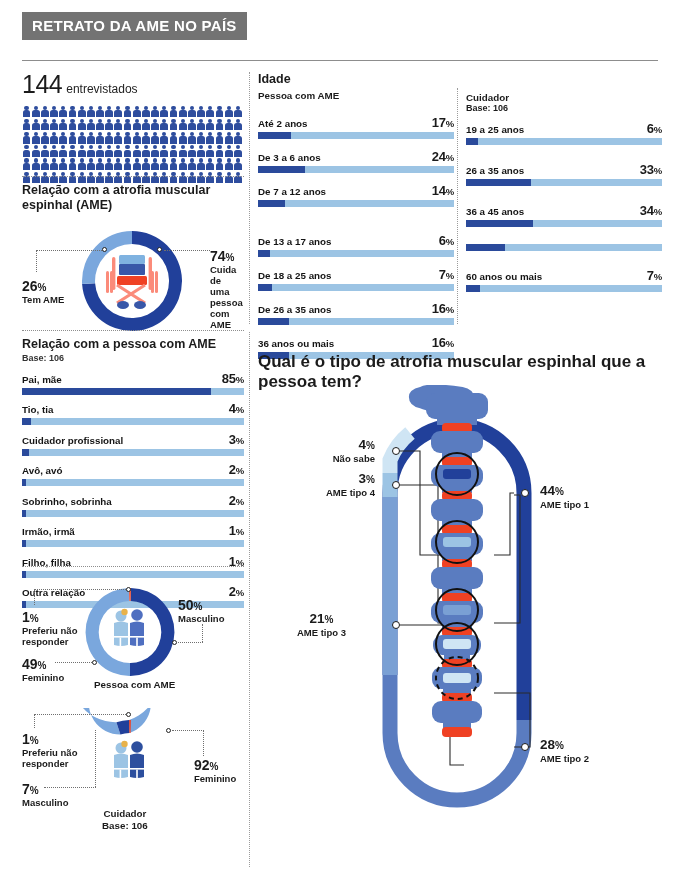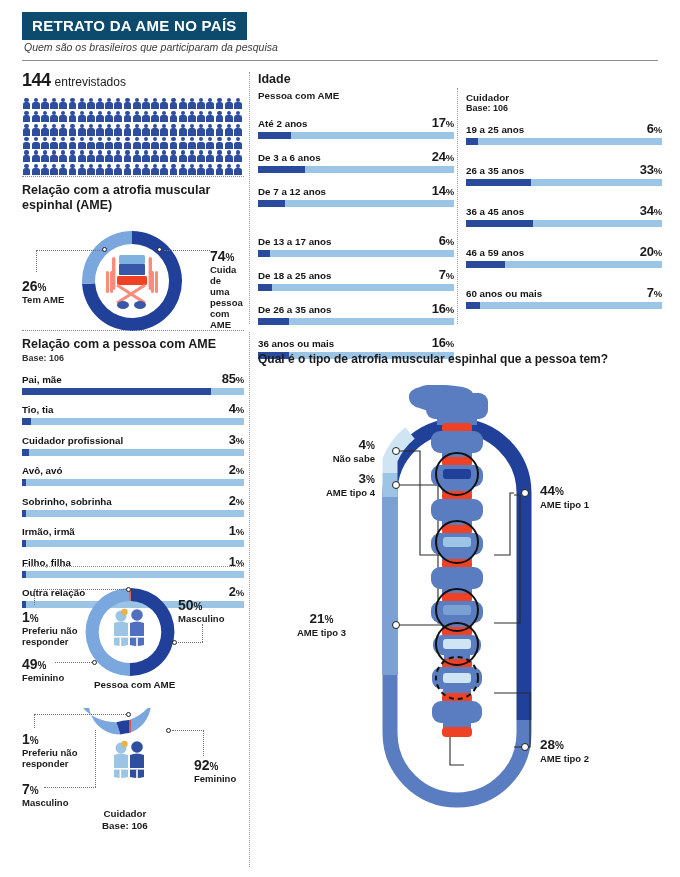--- a/index.html
+++ b/index.html
@@ -9,41 +9,41 @@
     font-family: "Liberation Sans", sans-serif;
     color: #1b1b1b;
     position: relative;
     overflow: hidden;
   }
   .page { position: relative; width: 680px; height: 877px; padding: 0; }
 
   
   .hdr-band {
     position: absolute; left: 22px; top: 12px;
-    background: #0c4a6e; color: #fff;
+    background: #737373; color: #fff;
     font-size: 15px; font-weight: 700; letter-spacing: .3px;
     padding: 5px 10px 6px 10px;
   }
   .hdr-sub {
     position: absolute; left: 24px; top: 41px;
     font-size: 10.5px; font-style: italic; color: #3a3a3a;
   }
   .hdr-rule {
     position: absolute; left: 22px; top: 60px; width: 636px; height: 1px;
     background: #8d8d8d;
   }
 
   
   .dotsep { position: absolute; height: 0; border-top: 1.5px dotted #8e8e8e; }
   .vdot { position: absolute; width: 0; border-left: 1.5px dotted #9b9b9b; }
 
   
   .col-left { position: absolute; left: 22px; top: 70px; width: 222px; }
 
-  .big-num { font-size: 18px; font-weight: 700; letter-spacing: -.5px; }
+  .big-num { font-size: 25px; font-weight: 400; letter-spacing: -.5px; }
   .big-num-unit { font-size: 12px; font-weight: 400; margin-left: 4px; color: #222; }
 
   .people-grid {
     margin-top: 6px;
     display: grid;
     grid-template-columns: repeat(24, 9.2px);
     grid-auto-rows: 13.2px;
     gap: 0;
   }
   .person { width: 9.2px; height: 13.2px; position: relative; }
@@ -86,37 +86,36 @@
   
   .col-mid  { position: absolute; left: 258px; top: 72px; width: 196px; }
   .col-right{ position: absolute; left: 466px; top: 92px; width: 196px; }
   .col-head { font-size: 12.5px; font-weight: 700; }
   .col-sub  { font-size: 9.8px; font-weight: 600; margin-top: 4px; }
   .col-sub2 { font-size: 9px; font-weight: 700; }
 
   
   .spine-q {
     position: absolute; left: 258px; top: 352px;
-    font-size: 12px; font-weight: 700;
+    font-size: 17px; font-weight: 700;
   }
   .spine-stage { position: absolute; left: 258px; top: 375px; width: 420px; height: 492px; }
   .node2 { position: absolute; width: 8px; height: 8px; border-radius: 50%;
            border: 1.6px solid #1c1c1c; background: #fff; }
   .slbl { position: absolute; line-height: 1.2; }
   .slbl .pct { font-size: 13.5px; font-weight: 700; }
   .slbl .pct .sm { font-size: 10px; }
   .slbl .txt { font-size: 9.5px; font-weight: 600; }
 </style>
 </head>
 <body>
 
 <div class="page">
 
   <div class="hdr-band">RETRATO DA AME NO PAÍS</div>
-  <div class="hdr-sub">Quem são os brasileiros que participaram da pesquisa</div>
   <div class="hdr-rule"></div>
 
   <div class="vdot" style="left:249px; top:72px; height:252px;"></div>
   <div class="vdot" style="left:249px; top:332px; height:535px;"></div>
   <div class="vdot" style="left:457px; top:88px; height:236px;"></div>
 
   <div class="col-left">
 
     <div>
       <div>
@@ -1040,24 +1039,20 @@
         <div class="barrow" style="margin-bottom: 17px;">
           <div class="rowtop">
             <span class="rlabel">36 a 45 anos</span>
             <span class="rval"><span class="num">34</span><span class="sm">%</span></span>
           </div>
           <div class="track">
             <div class="fill" style="width:34%"></div>
           </div>
         </div>
         <div class="barrow" style="margin-bottom: 17px;">
-          <div class="rowtop">
-            <span class="rlabel">46 a 59 anos</span>
-            <span class="rval"><span class="num">20</span><span class="sm">%</span></span>
-          </div>
           <div class="track">
             <div class="fill" style="width:20%"></div>
           </div>
         </div>
         <div class="barrow" style="margin-bottom: 17px;">
           <div class="rowtop">
             <span class="rlabel">60 anos ou mais</span>
             <span class="rval"><span class="num">7</span><span class="sm">%</span></span>
           </div>
           <div class="track">

